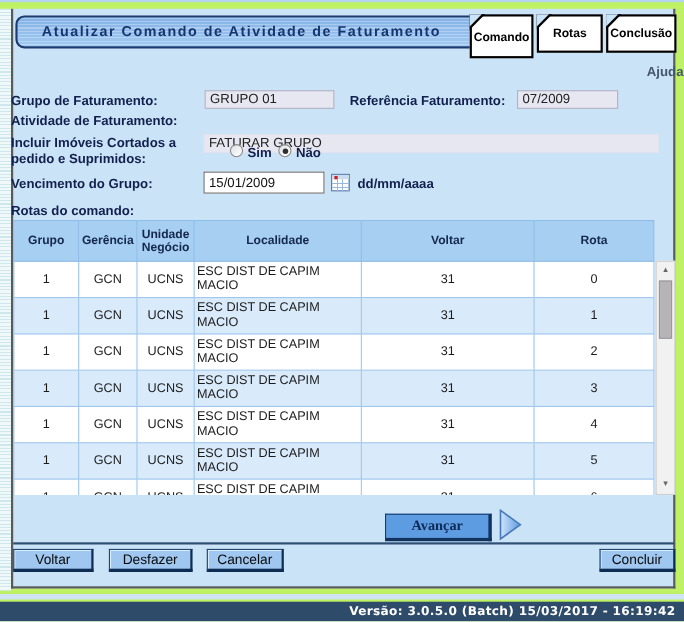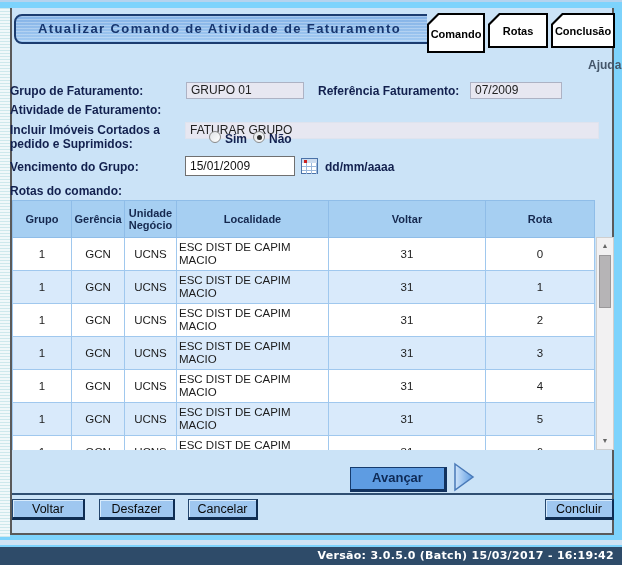--- a/index.html
+++ b/index.html
@@ -1,17 +1,17 @@
 <!DOCTYPE html>
 <html><head>
 <meta charset="utf-8">
 <style>
   * { box-sizing: border-box; margin: 0; padding: 0; }
   body { background:#ffffff; font-family:"Liberation Sans", sans-serif; }
-  .page { position:relative; width:622px; height:565px; overflow:hidden; background:#7dd3fc; }
+  .page { position:relative; width:622px; height:565px; overflow:hidden; background:#bef264; }
   .abs { position:absolute; }
 
   .top-line { left:0; top:3; width:622px; height:2px; background:#b5d3ee; }
   .left-stripes { left:0; top:8px; width:10px; height:529px;
     background:repeating-linear-gradient(180deg,#cde8ec 0 1px,#f0f8fa 1px 3px); }
   .window { left:10px; top:8px; width:604px; height:527px; background:#cbe3f7;
     border-left:2px solid #5a5a5a; border-right:2px solid #5a5a5a; border-bottom:2px solid #5a5a5a; }
 
   .titlebar { left:14px; top:14px; width:430px; height:30px; border:2px solid #1b3c70; border-radius:8px;
     background:linear-gradient(180deg,#84b2e6,#a2caf2);
@@ -68,21 +68,21 @@
     border:1px solid #cfcfcf; }
   .sb-btn { position:absolute; left:1px; width:14px; height:14px; text-align:center;
     font-size:7px; color:#666; line-height:14px; cursor:pointer; }
   .sb-up { top:1px; }
   .sb-down { bottom:1px; }
   .sb-thumb { position:absolute; left:2px; top:17px; width:12px; height:53px;
     background:#b6b4b6; border:1px solid #9a989a; cursor:grab; }
 
   .avancar { left:350px; top:467px; width:97px; height:25px; background:#5e9ce2;
     border:1px solid #163c6e; border-right:3px solid #12325e; border-bottom:3px solid #12325e;
-    color:#0e2a56; font-weight:bold; font-size:13px; text-align:center; line-height:20px; cursor:pointer; }
+    color:#0e2a56; font-weight:bold; font-size:13px; text-align:center; line-height:20px; cursor:pointer;font-family:Liberation Serif, serif; }
   .avancar-arrow { left:452px; top:462px; width:24px; height:30px; }
 
   .separator { left:12px; top:493px; width:601px; height:2px; background:#2f4f72; }
 
   .btn { position:absolute; top:499px; height:21px; background:#9fc7f0;
     border:1px solid #25476e; border-right:2px solid #0f2d52; border-bottom:3px solid #0f2d52;
     box-shadow:inset 1px 1px 0 #d8ebfc; color:#0a0a0a; font-size:12.5px; text-align:center;
     line-height:16px; cursor:pointer; font-family:"Liberation Sans",sans-serif; }
   .btn-voltar   { left:12px;  width:73px; }
   .btn-desfazer { left:99px;  width:76px; }

